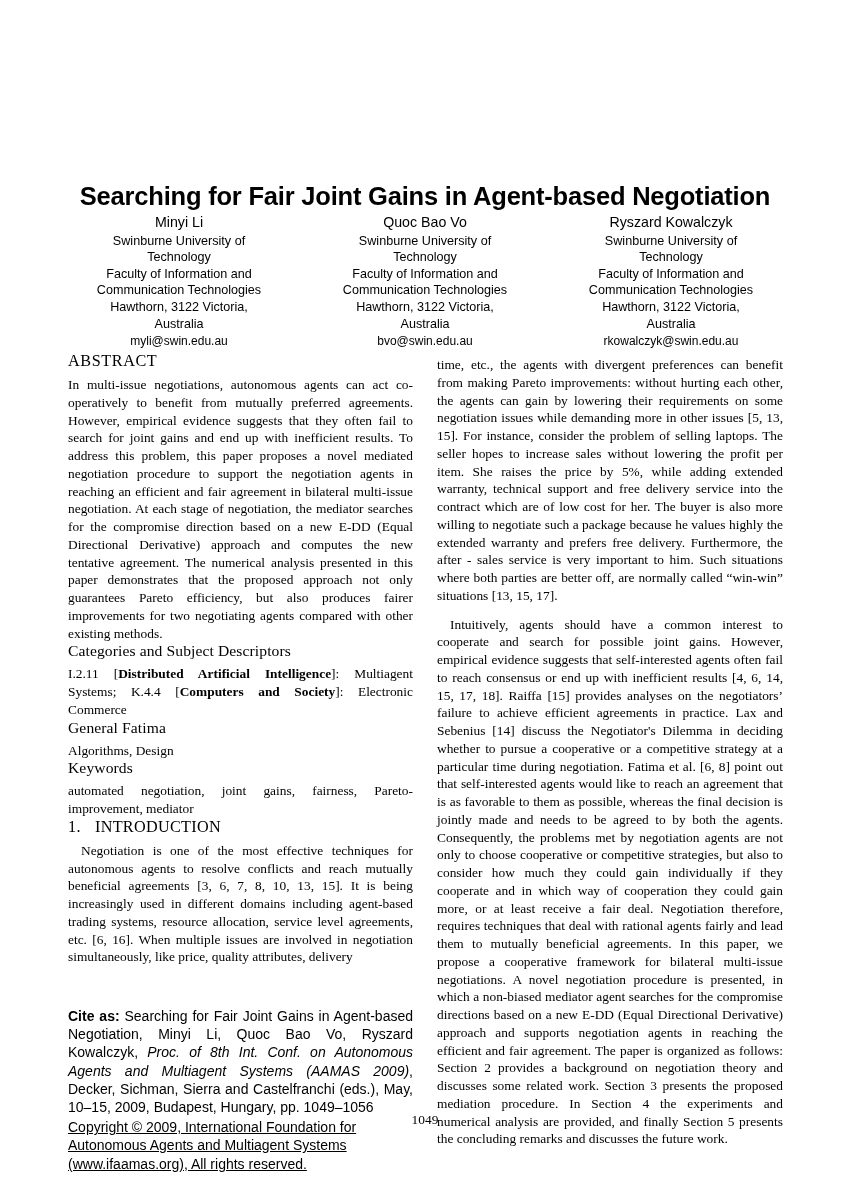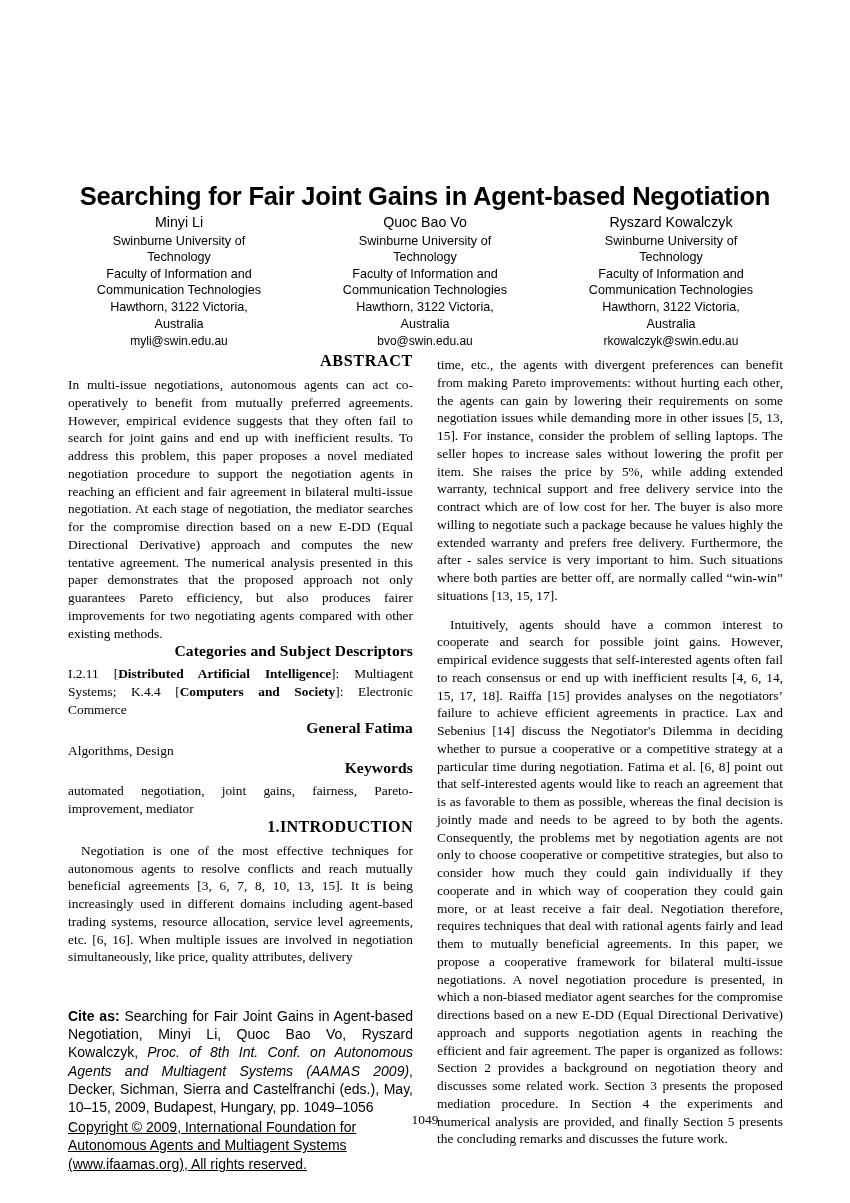--- a/index.html
+++ b/index.html
@@ -68,25 +68,24 @@
   .col {
     position: absolute;
     top: 352px;
     width: 345px;
   }
   .col-left  { left: 68px; }
   .col-right { left: 437px; top: 356px; width: 346px; }
 
   h2.sec {
     font-family: "Liberation Serif", "DejaVu Serif", serif;
-    font-weight: bold;
+    font-weight: normal;
     font-size: 15.6px;
     margin: 0 0 5px 0;
     letter-spacing: 0.1px;
-    text-align: right;
   }
   h2.sec-abs {
     font-size: 16.2px;
     letter-spacing: 0.6px;
   }
   h2.sec-num {
     font-size: 16.2px;
     letter-spacing: 0.3px;
   }
   h2.sec-num .num {

